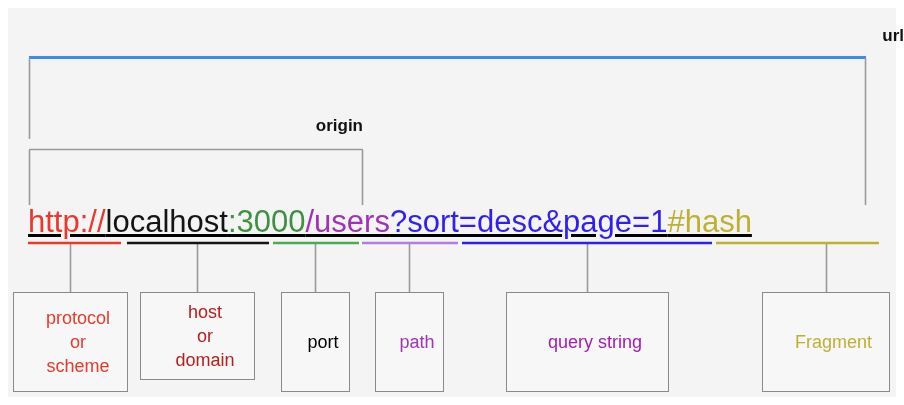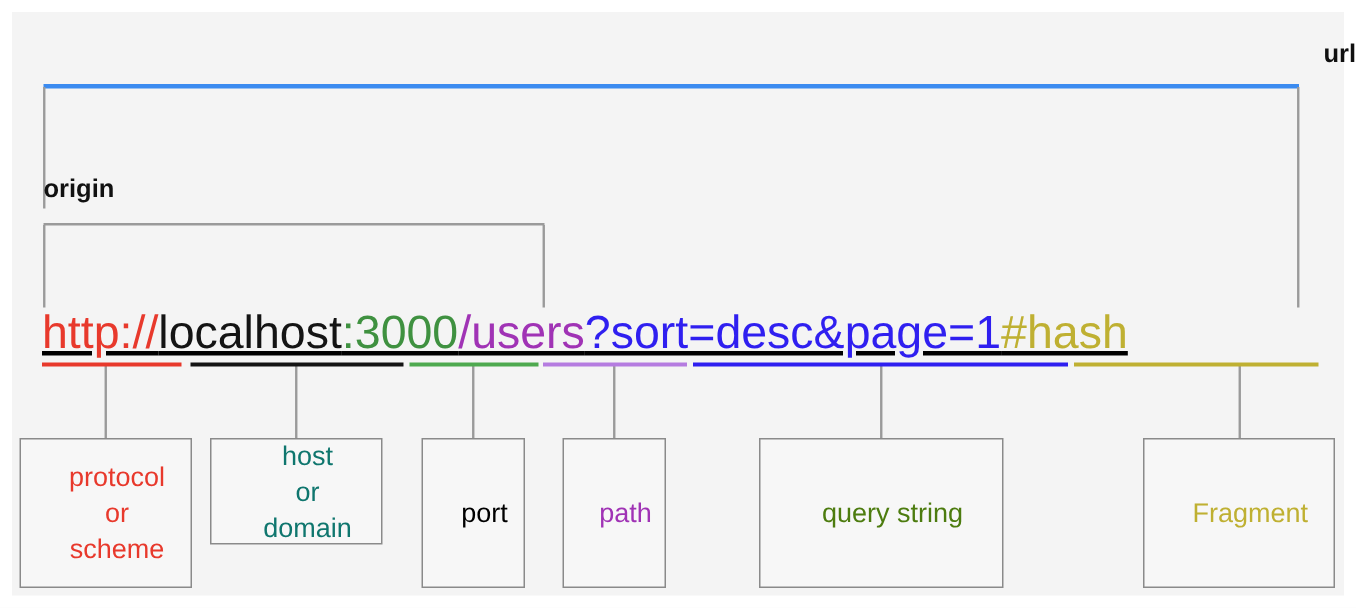--- a/index.html
+++ b/index.html
@@ -32,21 +32,21 @@
   
   .bracket-label {
     position: absolute;
     font-weight: bold;
     color: #111111;
     font-size: 17px;
     line-height: 1;
     white-space: nowrap;
   }
   #url-label  { left: 0;   top: 27px;  width: 904px; text-align: right; }
-  #origin-label { left: 29px; top: 117px; width: 334px; text-align: left; }
+  #origin-label { left: 29px; top: 117px; width: 334px; text-align: right; }
 
   
   #url-string {
     position: absolute;
     left: 28px;
     top: 203px;
     font-size: 31px;
     line-height: 38px;
     white-space: nowrap;
     letter-spacing: 0px;
@@ -116,33 +116,33 @@
 <div id="url-string">
   <span style="color:#e8392c">http://</span><span style="color:#141414">localhost</span><span style="color:#3f9140">:3000</span><span style="color:#a033b5">/users</span><span style="color:#2f1ff0">?sort=desc&amp;page=1</span><span style="color:#bfb032">#hash</span>
 </div>
 
 <div class="label-box" style="left:13px; top:292px; width:115px; height:100px; color:#e8392c">
   <span class="box-text">protocol
 or
 scheme</span>
 </div>
 
-<div class="label-box" style="left:140px; top:292px; width:115px; height:71px; color:#0f766e">
+<div class="label-box" style="left:140px; top:292px; width:115px; height:88px; color:#b91c1c">
   <span class="box-text">host
 or
 domain</span>
 </div>
 
 <div class="label-box" style="left:281px; top:292px; width:69px; height:100px; color:#000000">
   <span class="box-text">port</span>
 </div>
 
 <div class="label-box" style="left:375px; top:292px; width:69px; height:100px; color:#a033b5">
   <span class="box-text">path</span>
 </div>
 
-<div class="label-box" style="left:506px; top:292px; width:163px; height:100px; color:#4d7c0f">
+<div class="label-box" style="left:506px; top:292px; width:163px; height:100px; color:#a21caf">
   <span class="box-text">query string</span>
 </div>
 
 <div class="label-box" style="left:762px; top:292px; width:128px; height:100px; color:#bfb032">
   <span class="box-text">Fragment</span>
 </div>
 
 </body></html>

